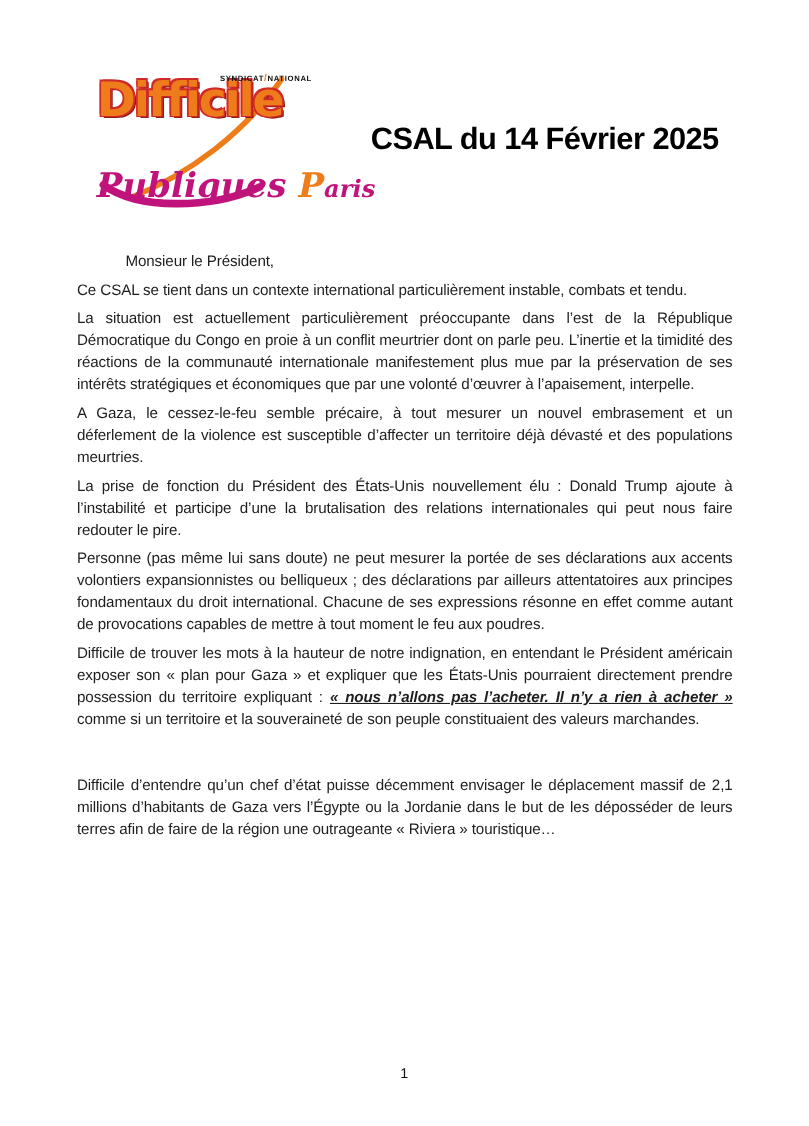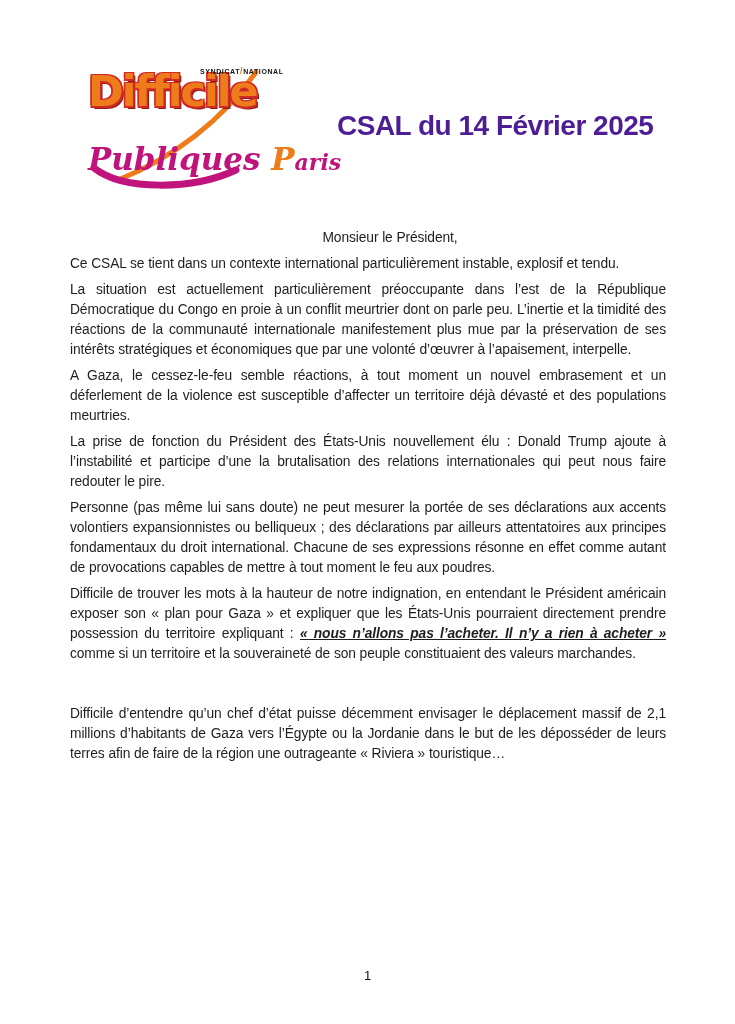--- a/index.html
+++ b/index.html
@@ -41,37 +41,37 @@
       -1.5px  1.5px 0 var(--red-outline),
        1.5px  1.5px 0 var(--red-outline),
        2.5px  2.5px 0 #8f1d14;
   }
   .logo-script{
     font-family:"DejaVu Serif",serif;
     font-style:italic;font-weight:700;
     color:var(--magenta);line-height:1;z-index:2;
   }
   .logo-finances{position:absolute;left:58px;top:54px;font-size:31px;}
-  .logo-publiques{position:absolute;left:0px;top:86px;font-size:31px;white-space:nowrap;}
+  .logo-publiques{position:absolute;left:0px;top:96px;font-size:31px;white-space:nowrap;}
   .paris-p{color:var(--orange);font-size:31px;}
   .paris-rest{font-size:22px;}
 
   .doc-title{
     position:absolute;left:337px;top:110px;z-index:2;
-    font-size:28px;font-weight:700;letter-spacing:-.5px;color:#4c1d95;
+    font-size:28px;font-weight:700;letter-spacing:-.5px;color:#000000;
     white-space:nowrap;
   }
 
   
   .letter{
     position:absolute;left:70px;top:228px;width:596px;
     font-size:13.8px;line-height:20px;letter-spacing:-.1px;
     text-align:justify;
   }
-  .salutation{margin-bottom:26px;text-align:center;margin-left:44px;}
+  .salutation{margin-bottom:26px;text-align:left;margin-left:44px;}
   .letter p{margin-bottom:6px;}
   .quote-italic{font-style:italic;font-weight:700;text-decoration:underline;}
   .final-para{margin-top:40px;}
 
   
   .page-number{
     position:absolute;left:0;right:0;top:968px;
     text-align:center;font-size:13px;color:#111;
   }
 </style>
@@ -95,23 +95,23 @@
     <span>Publiques</span>
     <span class="paris-p">P</span><span class="paris-rest">aris</span>
   </div>
 </div>
 
 <h1 class="doc-title">CSAL du 14 Février 2025</h1>
 
 <div class="letter">
   <p class="salutation">Monsieur le Président,</p>
 
-  <p>Ce CSAL se tient dans un contexte international particulièrement instable, explosif et tendu.</p>
+  <p>Ce CSAL se tient dans un contexte international particulièrement instable, combats et tendu.</p>
   <p>La situation est actuellement particulièrement préoccupante dans l’est de la République Démocratique du Congo en proie à un conflit meurtrier dont on parle peu. L’inertie et la timidité des réactions de la communauté internationale manifestement plus mue par la préservation de ses intérêts stratégiques et économiques que par une volonté d’œuvrer à l’apaisement, interpelle.</p>
-  <p>A Gaza, le cessez-le-feu semble réactions, à tout moment un nouvel embrasement et un déferlement de la violence est susceptible d’affecter un territoire déjà dévasté et des populations meurtries.</p>
+  <p>A Gaza, le cessez-le-feu semble précaire, à tout mesurer un nouvel embrasement et un déferlement de la violence est susceptible d’affecter un territoire déjà dévasté et des populations meurtries.</p>
   <p>La prise de fonction du Président des États-Unis nouvellement élu : Donald Trump ajoute à l’instabilité et participe d’une la brutalisation des relations internationales qui peut nous faire redouter le pire.</p>
   <p>Personne (pas même lui sans doute) ne peut mesurer la portée de ses déclarations aux accents volontiers expansionnistes ou belliqueux ; des déclarations par ailleurs attentatoires aux principes fondamentaux du droit international. Chacune de ses expressions résonne en effet comme autant de provocations capables de mettre à tout moment le feu aux poudres.</p>
 
   <p><span>Difficile de trouver les mots à la hauteur de notre indignation, en entendant le Président américain exposer son « plan pour Gaza » et expliquer que les États-Unis pourraient directement prendre possession du territoire expliquant : </span><span class="quote-italic">« nous n’allons pas l’acheter. Il n’y a rien à acheter »</span><span> comme si un territoire et la souveraineté de son peuple constituaient des valeurs marchandes.</span></p>
 
   <p class="final-para">Difficile d’entendre qu’un chef d’état puisse décemment envisager le déplacement massif de 2,1 millions d’habitants de Gaza vers l’Égypte ou la Jordanie dans le but de les déposséder de leurs terres afin de faire de la région une outrageante « Riviera » touristique…</p>
 </div>
 
 <div class="page-number">1</div>
 

